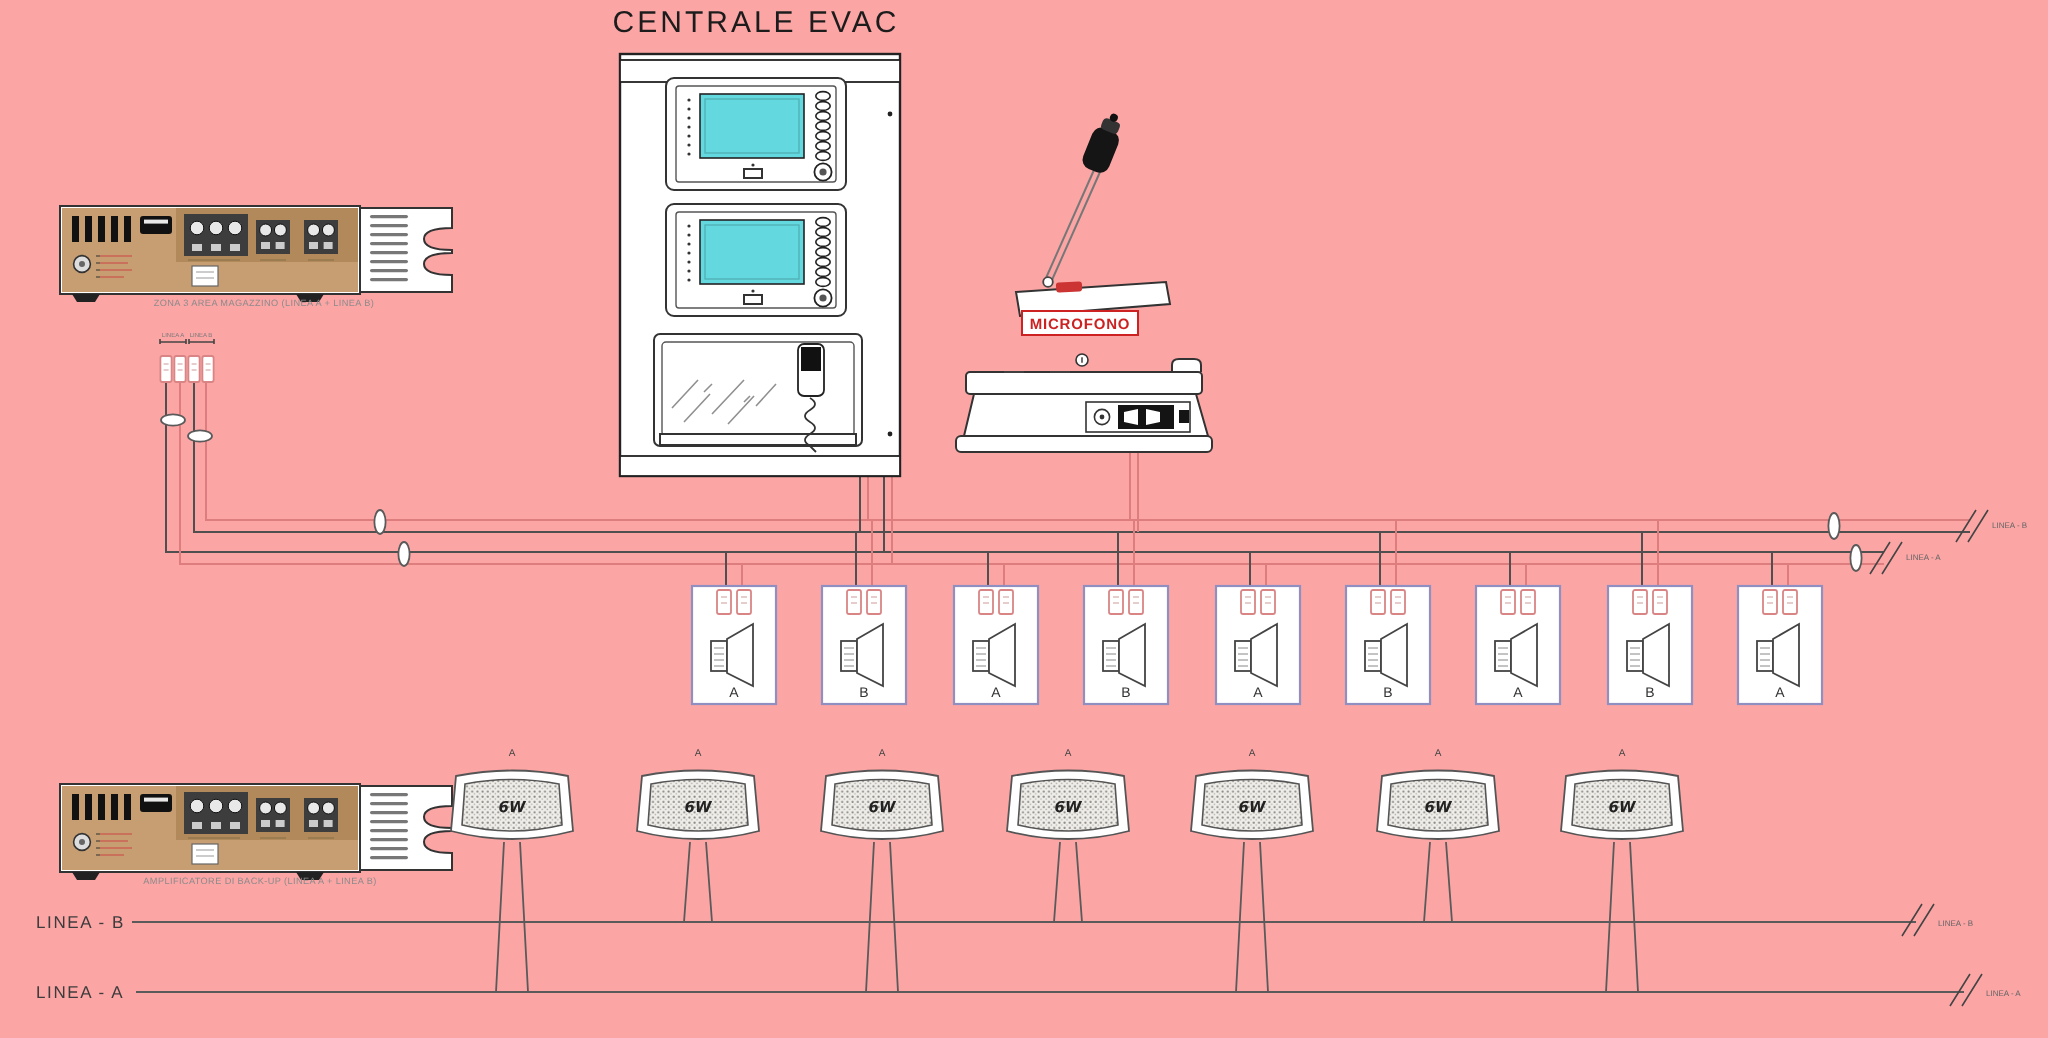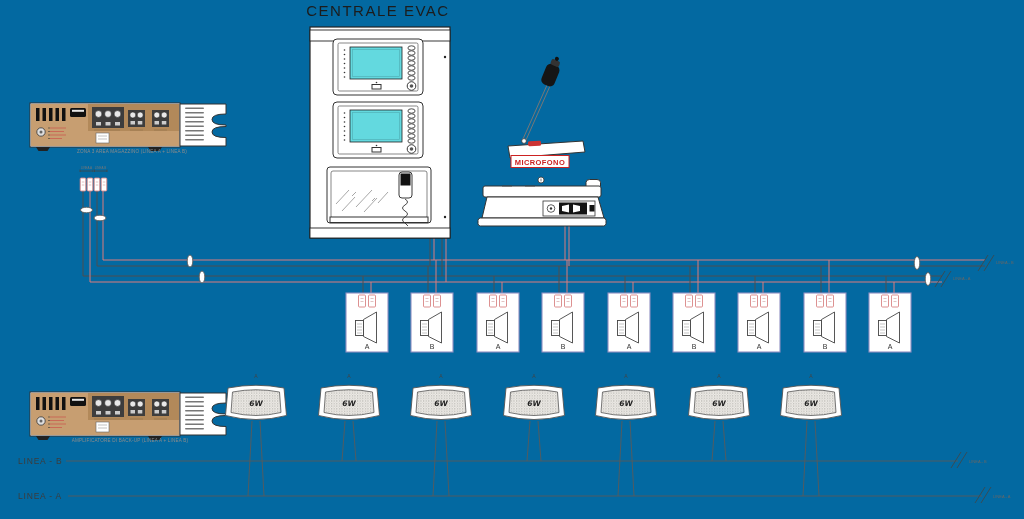--- a/index.html
+++ b/index.html
@@ -1,16 +1,16 @@
 <!DOCTYPE html>
 <html style="--wire-red: #dd7d7d; --wire-dark: #4f4f4f; --speaker-border: #8f8fc2; --terminal-red: #d98585; --screen-cyan: #63d9df; --wood: #c79e71; --wood-dark: #b2895a; --label-red: #cc2222;"><head>
 <meta charset="utf-8">
 <style>
   html,body{margin:0;padding:0;background:#fff;}
-  .stage{position:relative;width:1024px;height:519px;background:#0369a1;overflow:hidden;
+  .stage{position:relative;width:1024px;height:519px;background:#fca5a5;overflow:hidden;
          font-family:"Liberation Sans",sans-serif;}
   svg{position:absolute;inset:0;display:block;}
   .wr{stroke:var(--wire-red);fill:none;stroke-width:1;}
   .wd{stroke:var(--wire-dark);fill:none;stroke-width:1;}
   .ln{stroke:#5a5a5a;fill:none;stroke-width:0.9;}
   .thin{stroke:#444;stroke-width:0.8;fill:none;}
   .oval{fill:#ffffff;stroke:#5a5a5a;stroke-width:0.9;}
   .outline{fill:#ffffff;stroke:#333;stroke-width:1;}
   .outline-thin{fill:none;stroke:#555;stroke-width:0.7;}
   .spk-box{fill:#ffffff;stroke:var(--speaker-border);stroke-width:1.1;}

